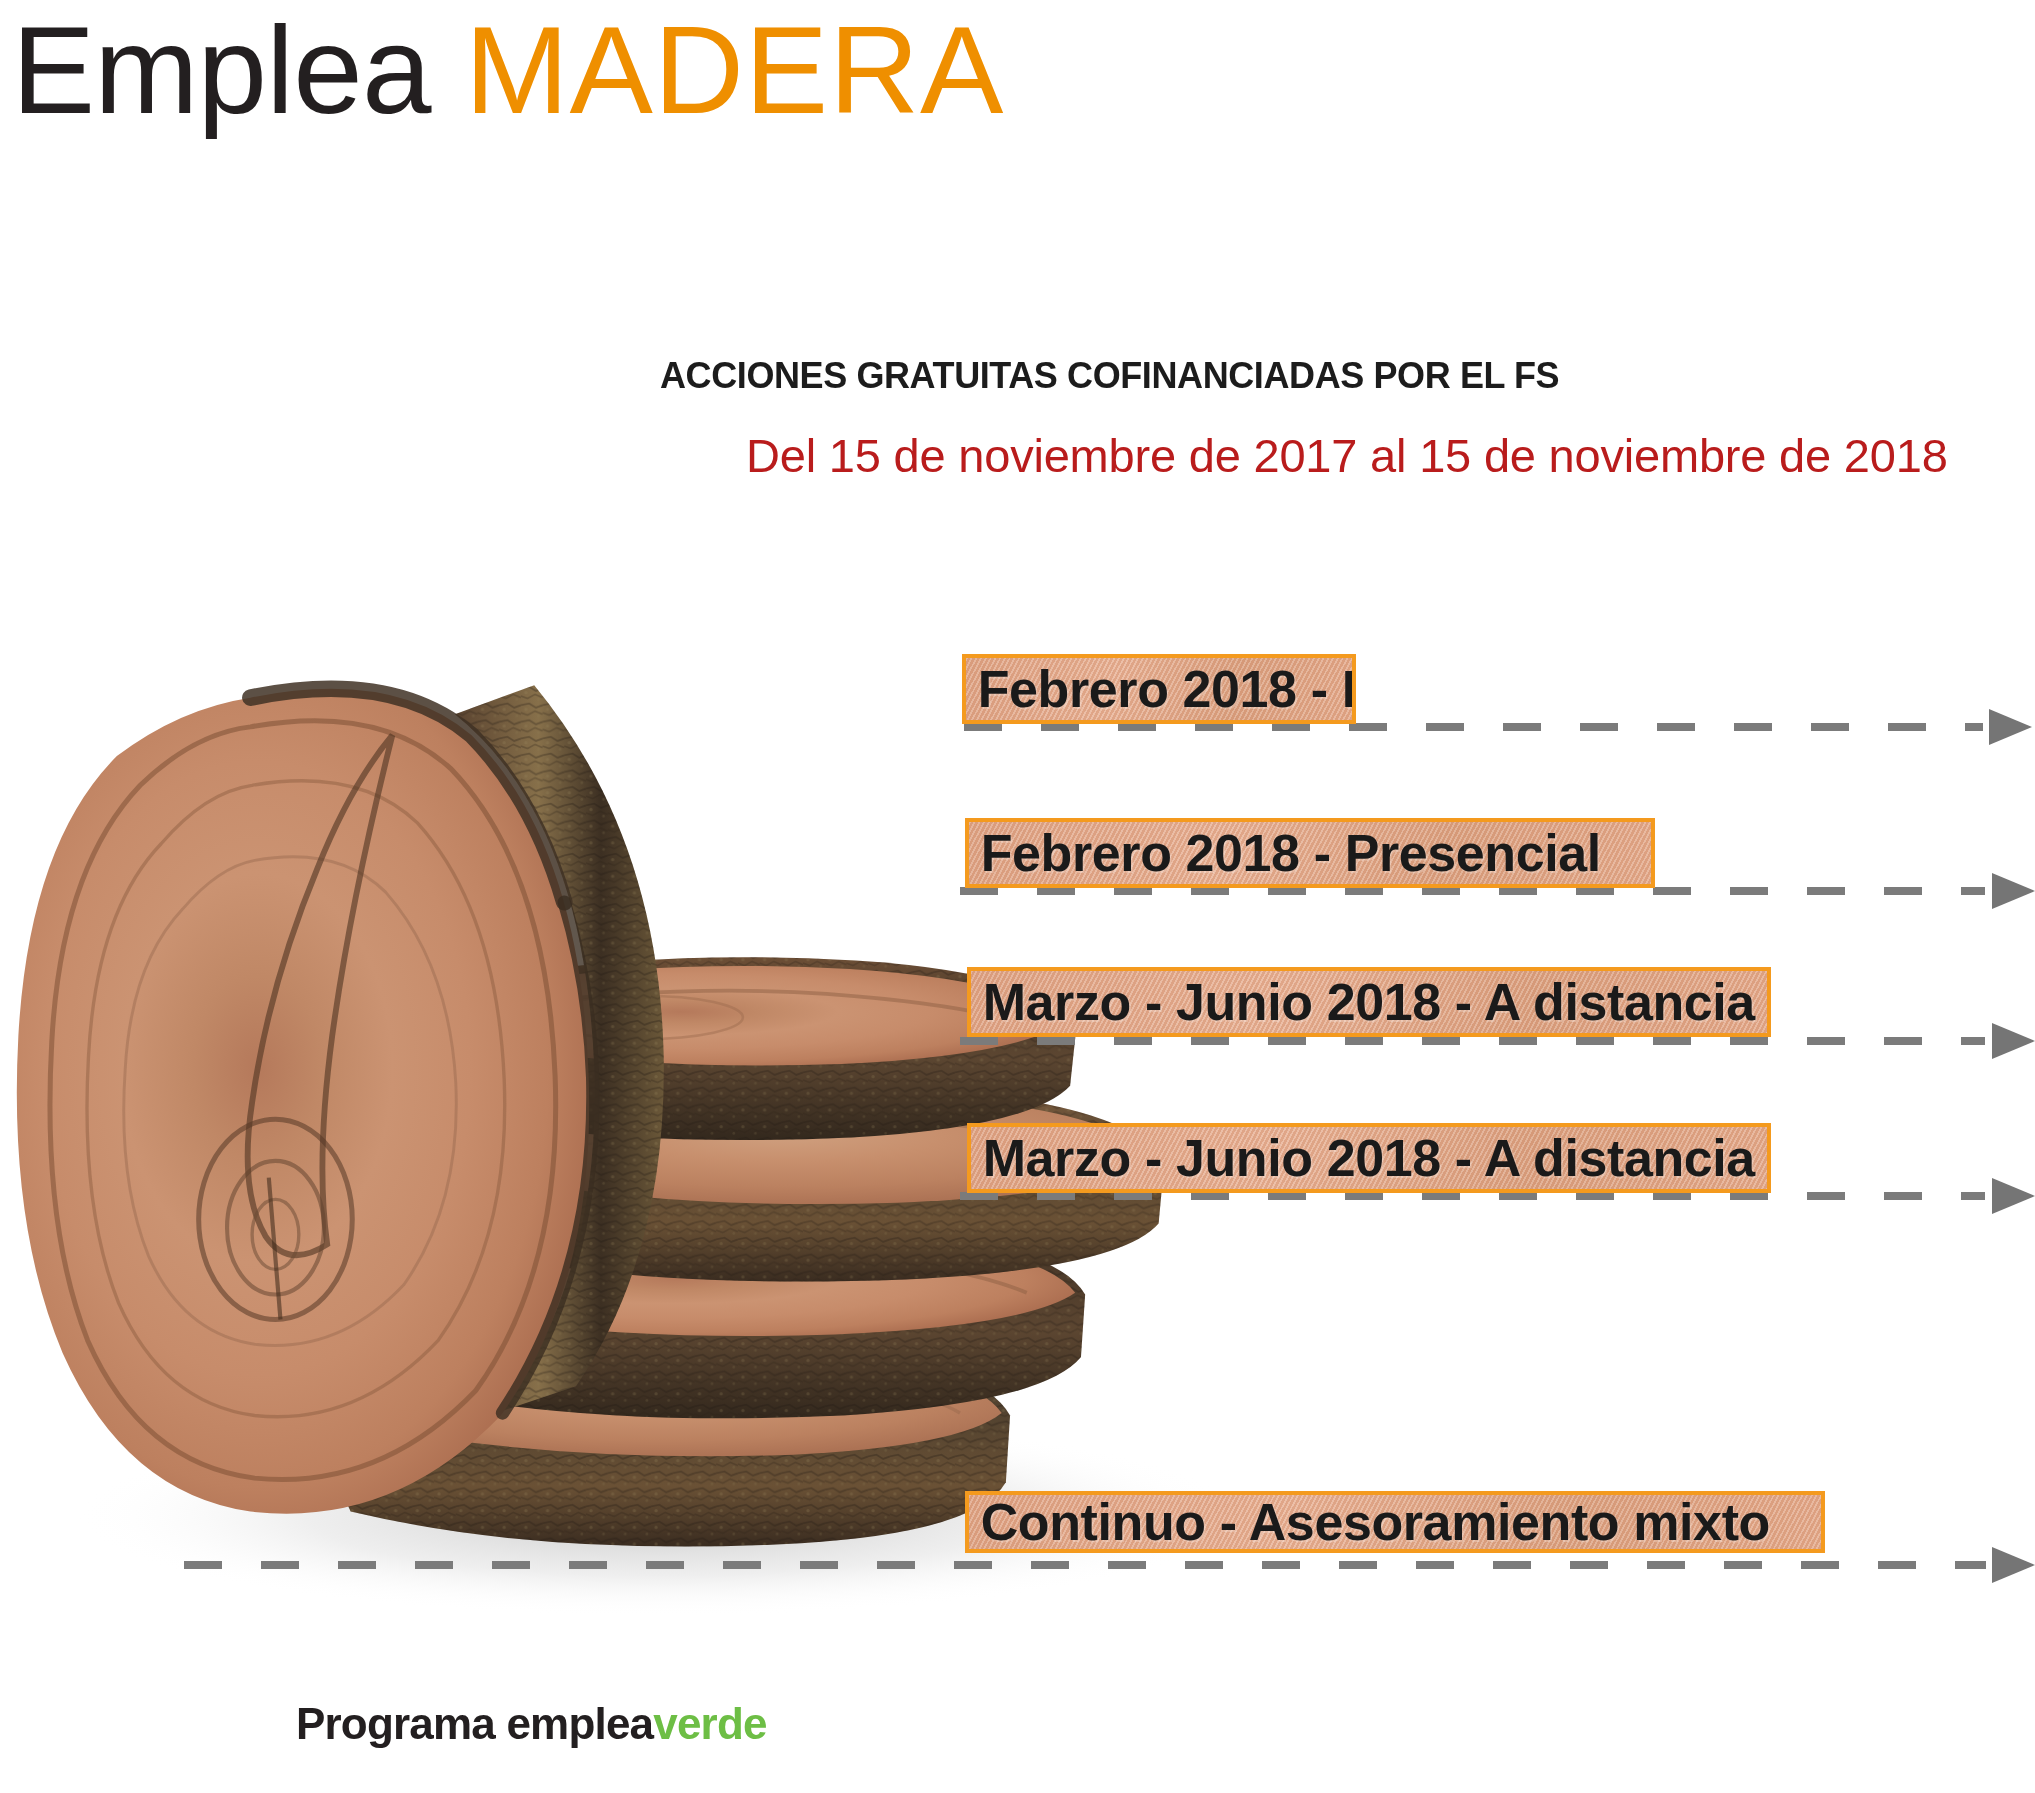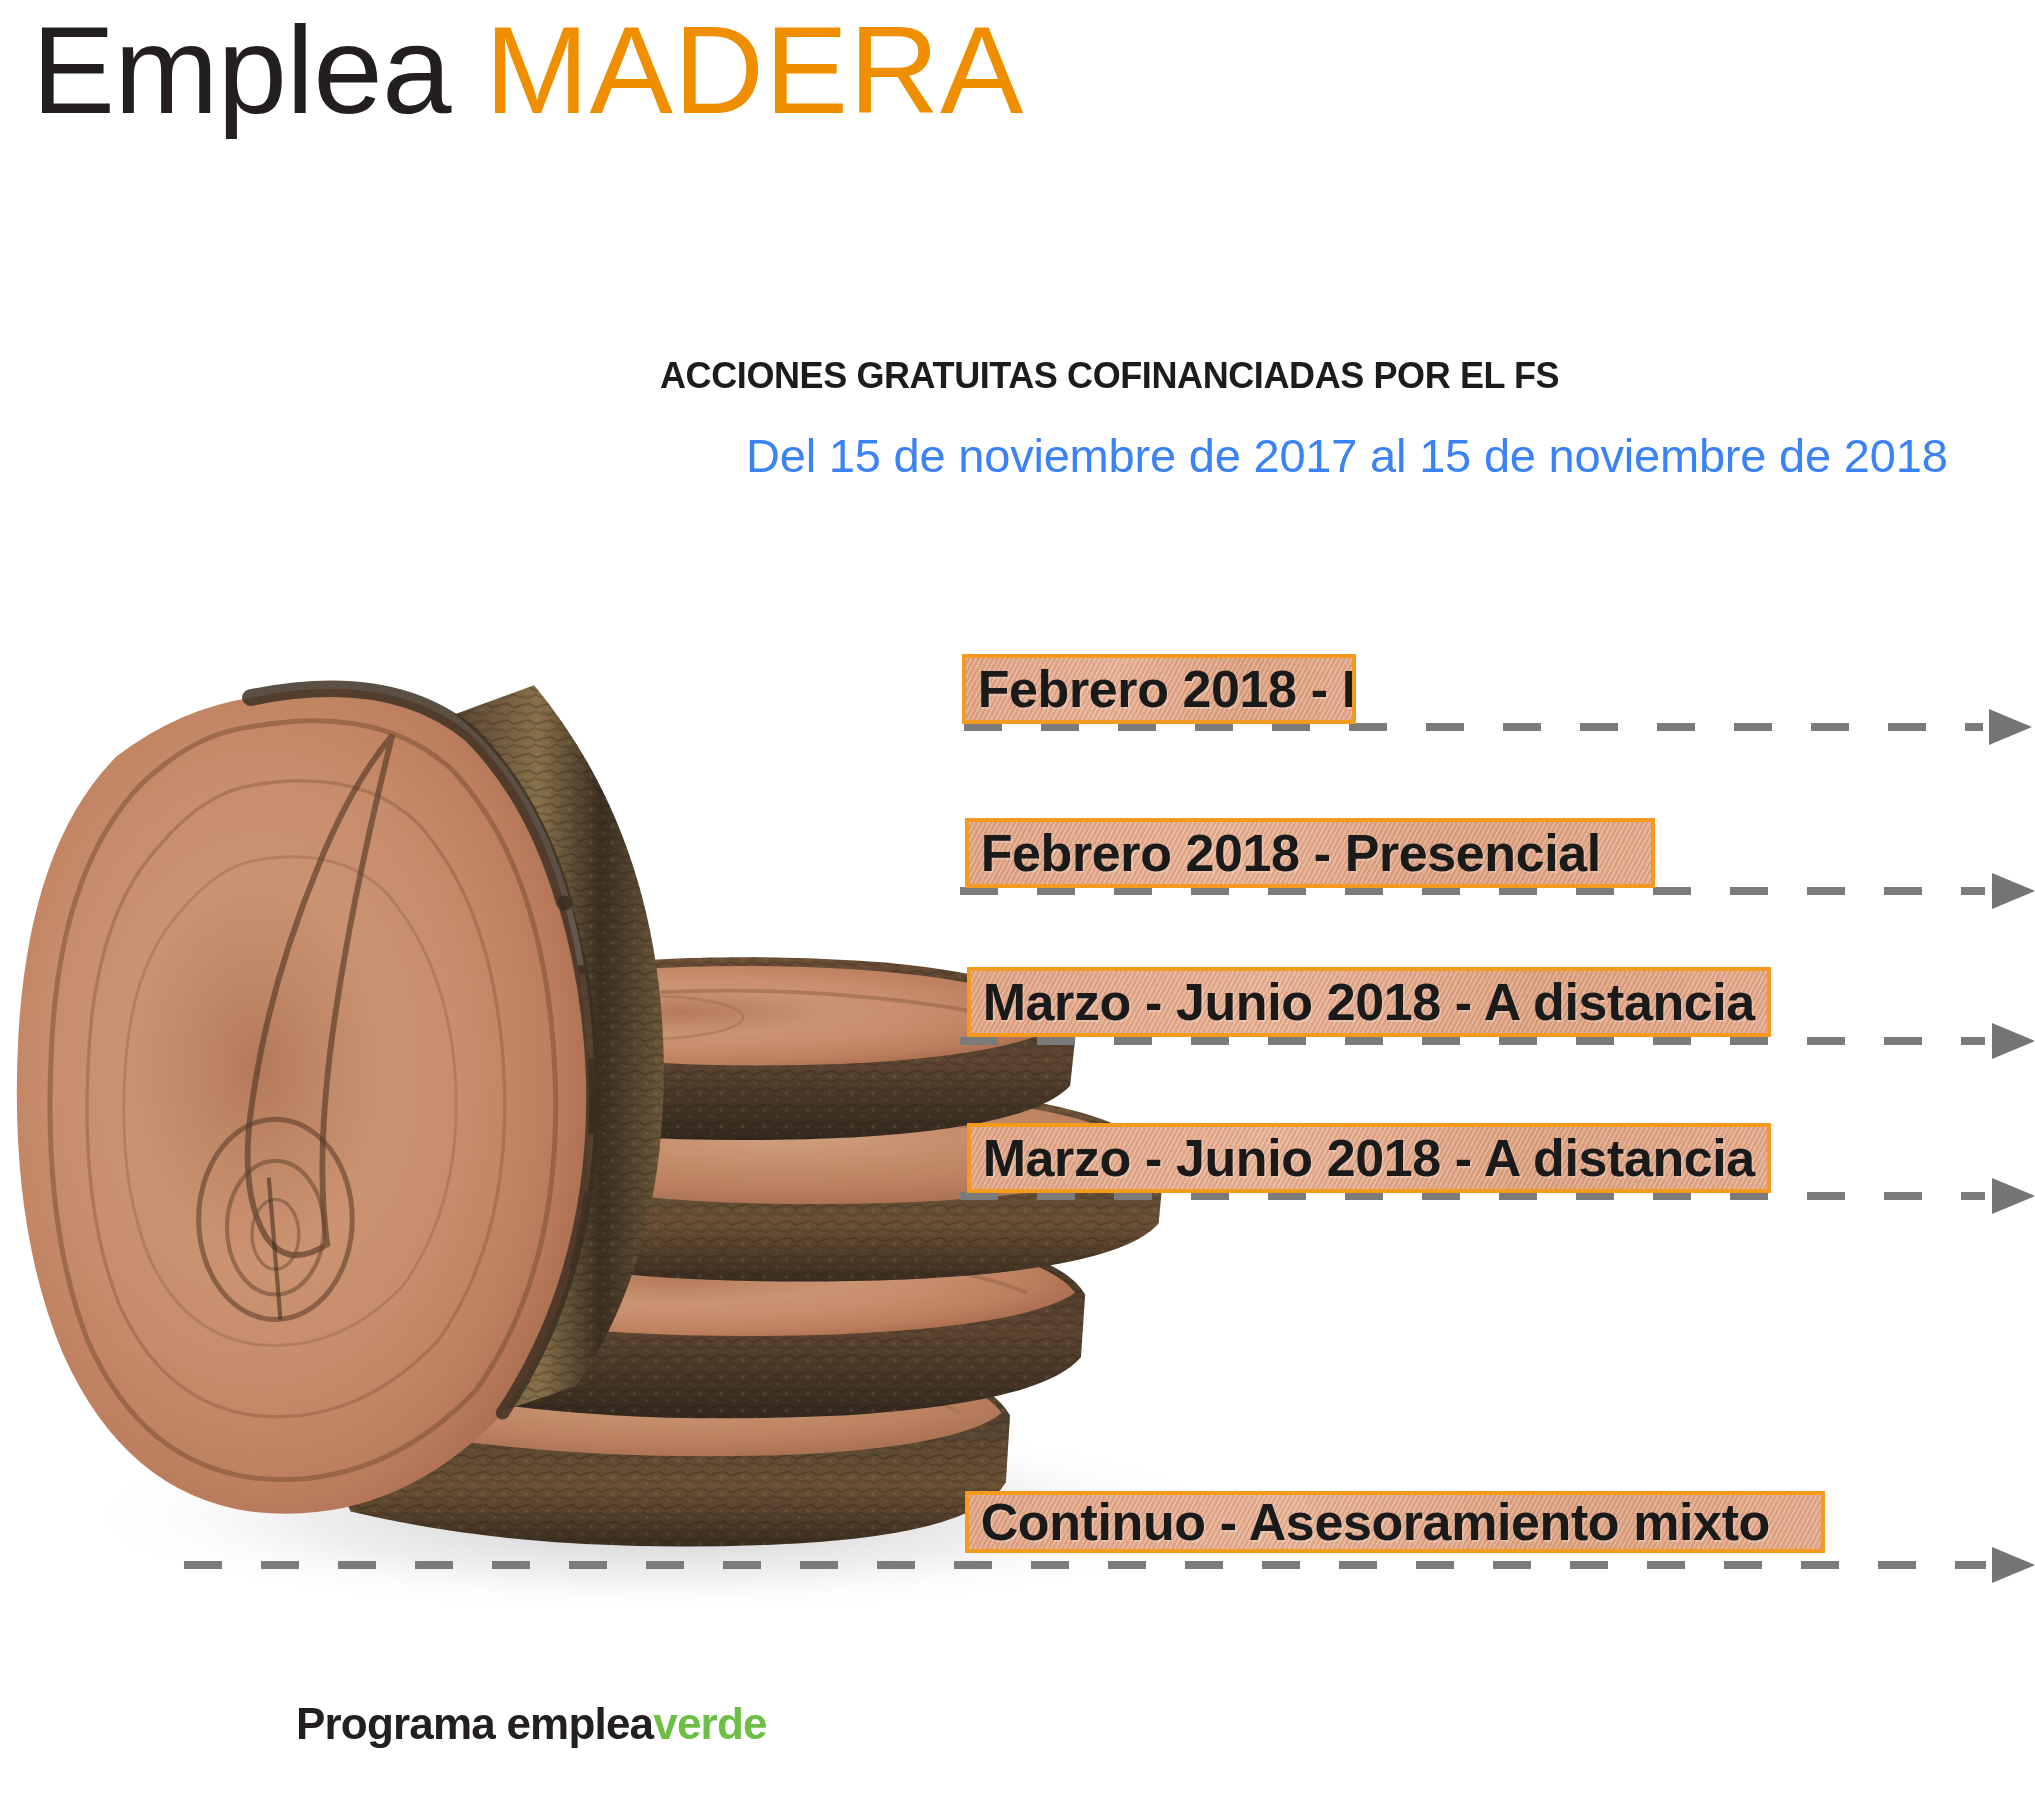--- a/index.html
+++ b/index.html
@@ -24,21 +24,20 @@
     left: 11.7px;
     top: 6.7px;
     font-size: 125px;
     line-height: 1.0;
     letter-spacing: -0.8px;
     white-space: nowrap;
   }
   .title .t-emplea {
     color: #231f20;
     font-weight: 400;
-    margin-left: 20px;
   }
   .title .t-madera {
     color: #ef8f00;
     font-weight: 400;
     letter-spacing: 0.8px;
   }
 
   
   .header-line1 {
     position: absolute;
@@ -49,21 +48,21 @@
     color: #1c1c1c;
     letter-spacing: -0.4px;
     white-space: nowrap;
   }
   .header-line2 {
     position: absolute;
     left: 746px;
     top: 428px;
     font-size: 47px;
     font-weight: 400;
-    color: #3b82f6;
+    color: #b91c1c;
     letter-spacing: -0.2px;
     white-space: nowrap;
   }
 
   
   .wood-stage {
     position: absolute;
     left: 0px;
     top: 518px;
     width: 1586px;

